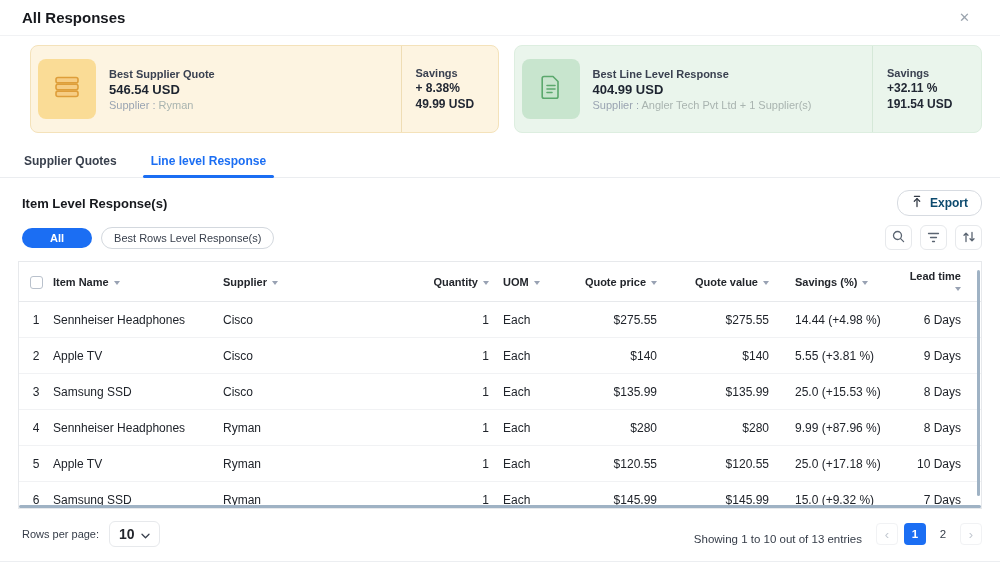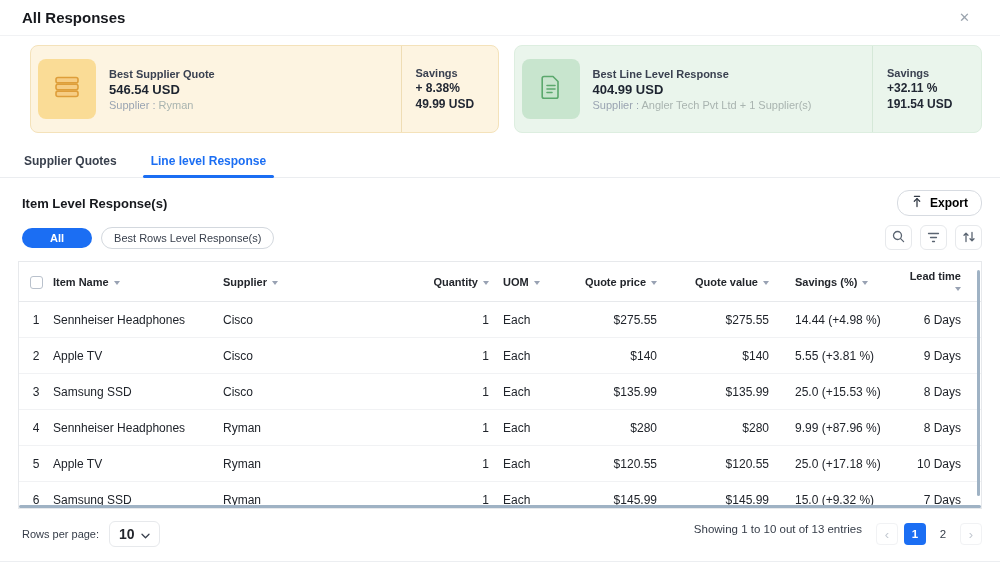--- a/index.html
+++ b/index.html
@@ -37,21 +37,21 @@
 
   
   .tabs { display:flex; gap:30px; padding:0 22px; margin-top:13px; border-bottom:1px solid #ebedf0; }
   .tab { font-size:12px; font-weight:700; color:#39404d; padding:8px 2px 9px; cursor:pointer; position:relative; }
   .tab.active { color:#1b6ef3; }
   .tab.active::after { content:""; position:absolute; left:-6px; right:-6px; bottom:-1px; height:3px; background:#1b6ef3; border-radius:2px; }
 
   
   .section-row { display:flex; align-items:center; justify-content:space-between; padding:12px 18px 0 22px; }
   .section-title { font-size:13px; font-weight:700; color:#16181d; }
-  .export-btn { display:flex; align-items:center; gap:7px; border:1px solid #d7dbe1; background:#fff; border-radius:12px; padding:4px 13px; font-size:12px; font-weight:600; color:#000000; cursor:pointer; }
+  .export-btn { display:flex; align-items:center; gap:7px; border:1px solid #d7dbe1; background:#fff; border-radius:12px; padding:4px 13px; font-size:12px; font-weight:600; color:#0c4a6e; cursor:pointer; }
 
   
   .chips-row { display:flex; align-items:center; justify-content:space-between; padding:9px 18px 0 22px; }
   .chips { display:flex; gap:9px; align-items:center; }
   .chip { font-size:11px; border-radius:999px; padding:4px 28px; cursor:pointer; }
   .chip.active { background:#1b6ef3; color:#fff; font-weight:600; }
   .chip.outline { background:#fff; color:#39404d; border:1px solid #d3d8de; padding:4px 12px; }
   .tool-icons { display:flex; gap:8px; }
   .icon-btn { width:27px; height:25px; border:1px solid #e7e9ec; border-radius:6px; background:#fff; display:flex; align-items:center; justify-content:center; cursor:pointer; }
 
@@ -70,21 +70,21 @@
   .pad-l4 { padding-left:4px; }
   .caret { display:inline-block; width:0; height:0; border-left:3.5px solid transparent; border-right:3.5px solid transparent; border-top:4px solid #98a2b3; margin-left:5px; vertical-align:1px; }
   .checkbox { display:inline-block; width:13px; height:13px; border:1.5px solid #b9c1cc; border-radius:3px; background:#fff; vertical-align:middle; cursor:pointer; }
   .vscroll { position:absolute; top:8px; right:1px; width:3px; height:226px; background:#9fb2c4; border-radius:2px; }
   .hscroll { position:absolute; left:0; right:0; bottom:0; height:3px; background:#9fb2c4; border-radius:2px; }
 
   
   .footer { display:flex; align-items:center; justify-content:space-between; padding:12px 18px 14px 22px; }
   .rpp { display:flex; align-items:center; gap:10px; font-size:11px; color:#353c48; }
   .rpp-select { display:flex; align-items:center; gap:6px; border:1px solid #e7e9ec; border-radius:6px; padding:4px 9px; font-size:14px; font-weight:600; color:#23262c; cursor:pointer; }
-  .footer-right { display:flex; align-items:flex-start; gap:14px; }
+  .footer-right { display:flex; align-items:flex-end; gap:14px; }
   .showing { font-size:11.5px; color:#353c48; }
   .pager { display:flex; align-items:center; gap:6px; }
   .page-btn { min-width:22px; height:22px; display:flex; align-items:center; justify-content:center; font-size:11.5px; border-radius:4px; cursor:pointer; color:#353c48; }
   .page-btn.nav { color:#c2c8d0; border:1px solid #f1f2f4; font-size:13px; }
   .page-btn.active { background:#1b6ef3; color:#fff; font-weight:600; }
 </style>
 </head>
 <body>
 
 <div class="modal">

